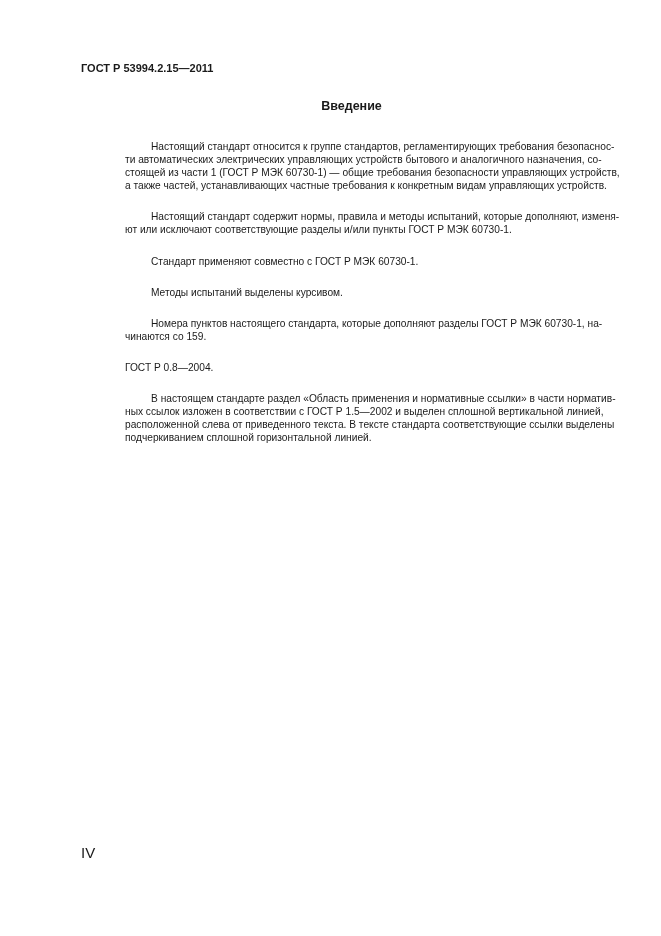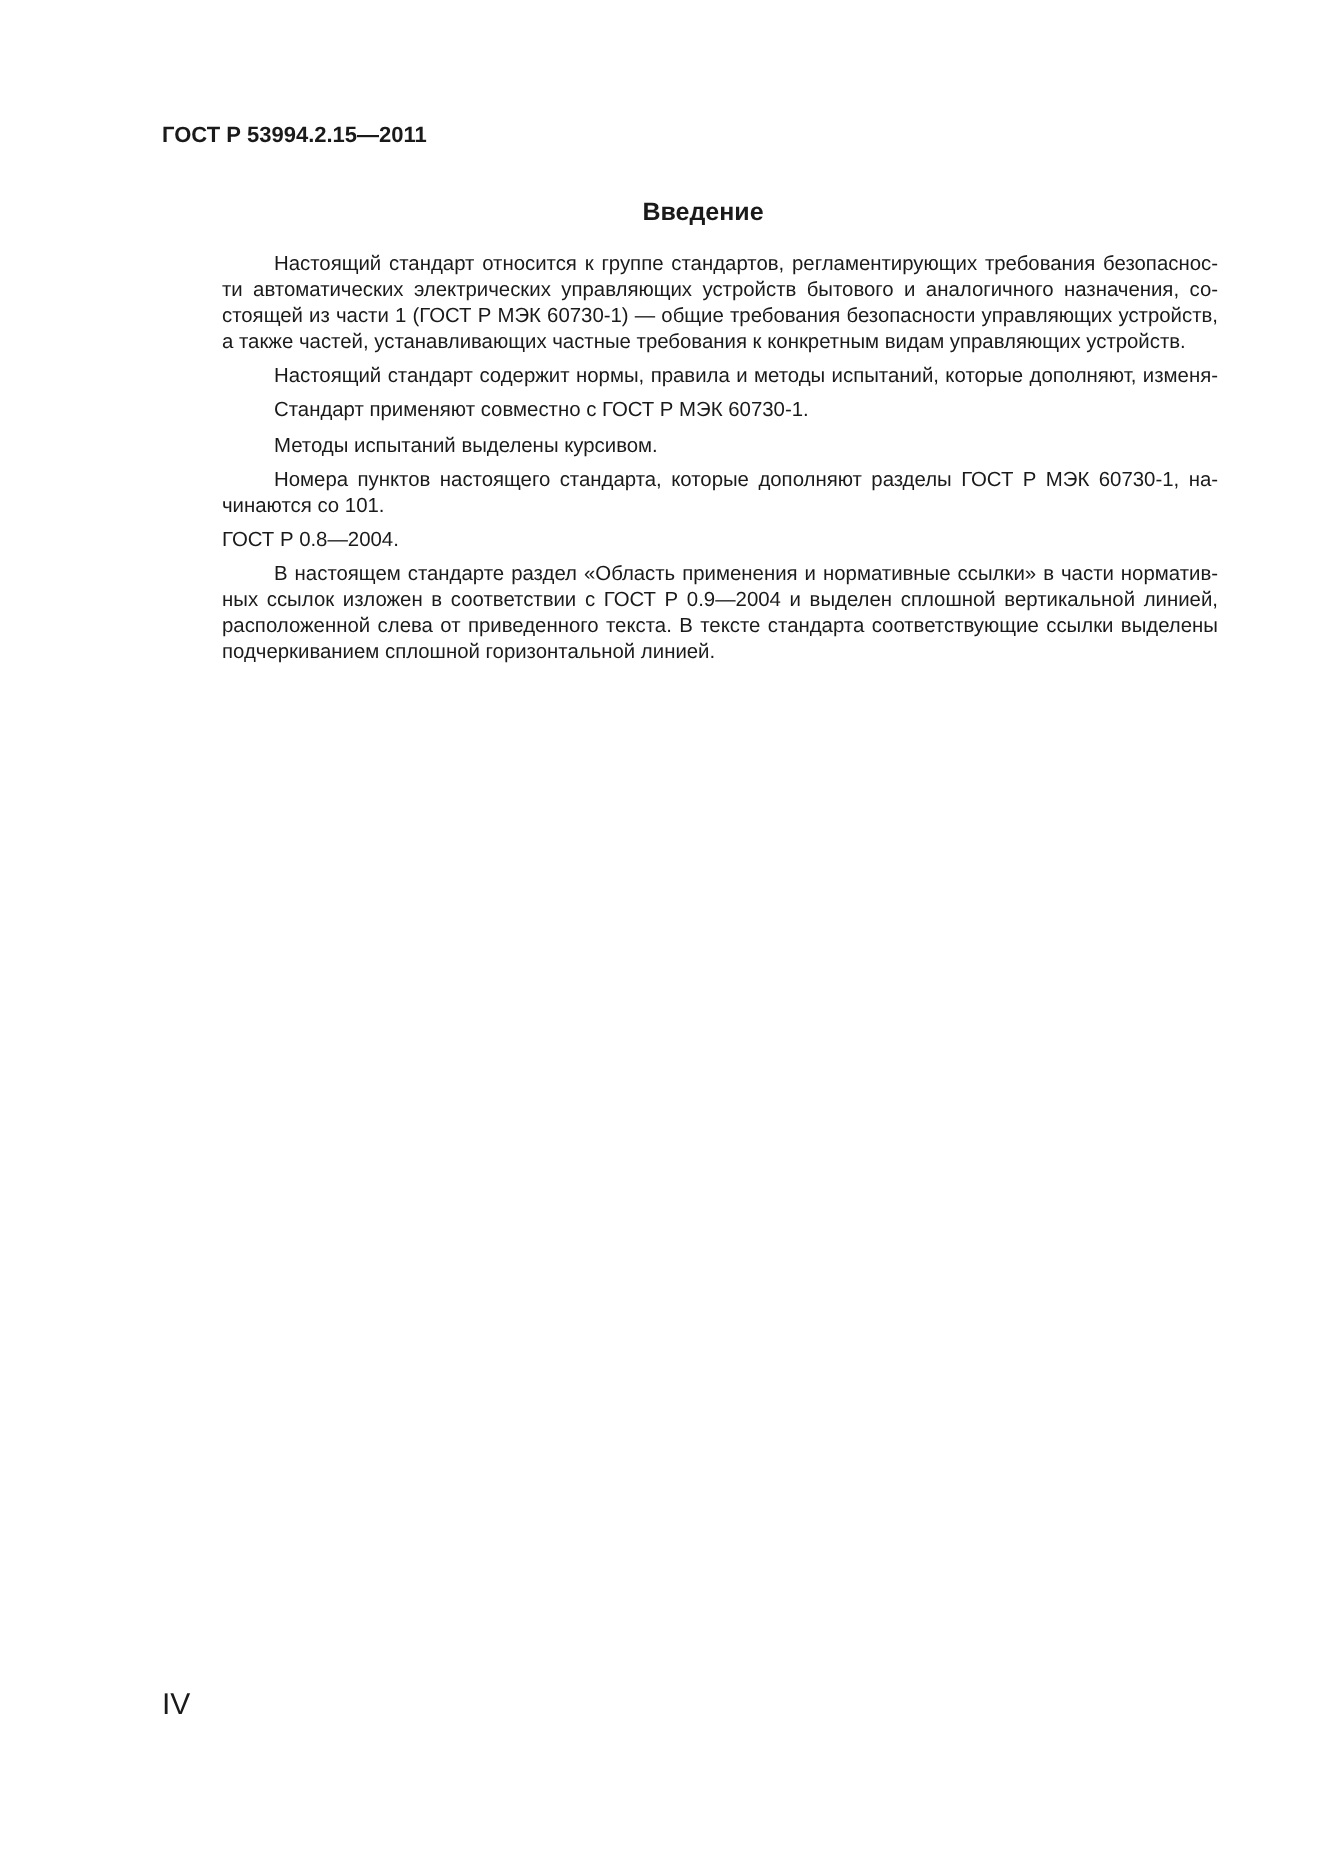--- a/index.html
+++ b/index.html
@@ -2,21 +2,21 @@
 <html><head>
 <meta charset="utf-8">
 <style>
   html, body { margin: 0; padding: 0; background: #ffffff; }
   body { width: 661px; height: 936px; position: relative; overflow: hidden;
          font-family: "Liberation Sans", sans-serif; color: #1a1a1a; }
   .header { position: absolute; left: 81px; top: 62px; font-size: 11px; font-weight: bold; }
   .title { position: absolute; left: 0; width: 661px; top: 93px; text-align: center;
            font-size: 12.5px; font-weight: bold; margin: 6px; padding-left: 30px; box-sizing: border-box; }
   .body { position: absolute; left: 81px; top: 122px; width: 532px; font-size: 10.2px; line-height: 13.1px; }
-  .body p { margin: 4px; text-indent: 26px; text-align: justify; }
+  .body p { margin: 18px; text-indent: 26px; text-align: justify; }
   .line { display: block; text-align: justify; text-align-last: justify; white-space: nowrap; }
   .line.last { text-align-last: left; }
   .line.indent { padding-left: 26px; }
   .pagenum { position: absolute; left: 81px; top: 844px; font-size: 15px; }
 </style>
 </head>
 <body>
 
 <div class="header">ГОСТ Р 53994.2.15—2011</div>
 
@@ -24,35 +24,36 @@
 
 <div class="body">
   <p>
     <span class="line indent">Настоящий стандарт относится к группе стандартов, регламентирующих требования безопаснос-</span>
     <span class="line">ти автоматических электрических управляющих устройств бытового и аналогичного назначения, со-</span>
     <span class="line">стоящей из части 1 (ГОСТ Р МЭК 60730-1) — общие требования безопасности управляющих устройств,</span>
     <span class="line last">а также частей, устанавливающих частные требования к конкретным видам управляющих устройств.</span>
   </p>
   <p>
     <span class="line indent">Настоящий стандарт содержит нормы, правила и методы испытаний, которые дополняют, изменя-</span>
+    <span class="line last">ют или исключают соответствующие разделы и/или пункты ГОСТ Р МЭК 60730-1.</span>
   </p>
   <p>
     <span class="line indent last">Стандарт применяют совместно с ГОСТ Р МЭК 60730-1.</span>
   </p>
   <p>
     <span class="line indent last">Методы испытаний выделены курсивом.</span>
   </p>
   <p>
     <span class="line indent">Номера пунктов настоящего стандарта, которые дополняют разделы ГОСТ Р МЭК 60730-1, на-</span>
-    <span class="line last">чинаются со 101.</span>
+    <span class="line last">чинаются со 159.</span>
   </p>
   <p>
     <span class="line last">ГОСТ Р 0.8—2004.</span>
   </p>
   <p>
     <span class="line indent">В настоящем стандарте раздел «Область применения и нормативные ссылки» в части норматив-</span>
-    <span class="line">ных ссылок изложен в соответствии с ГОСТ Р 0.9—2004 и выделен сплошной вертикальной линией,</span>
+    <span class="line">ных ссылок изложен в соответствии с ГОСТ Р 1.5—2002 и выделен сплошной вертикальной линией,</span>
     <span class="line">расположенной слева от приведенного текста. В тексте стандарта соответствующие ссылки выделены</span>
     <span class="line last">подчеркиванием сплошной горизонтальной линией.</span>
   </p>
 </div>
 
 <div class="pagenum">IV</div>
 
 </body></html>

